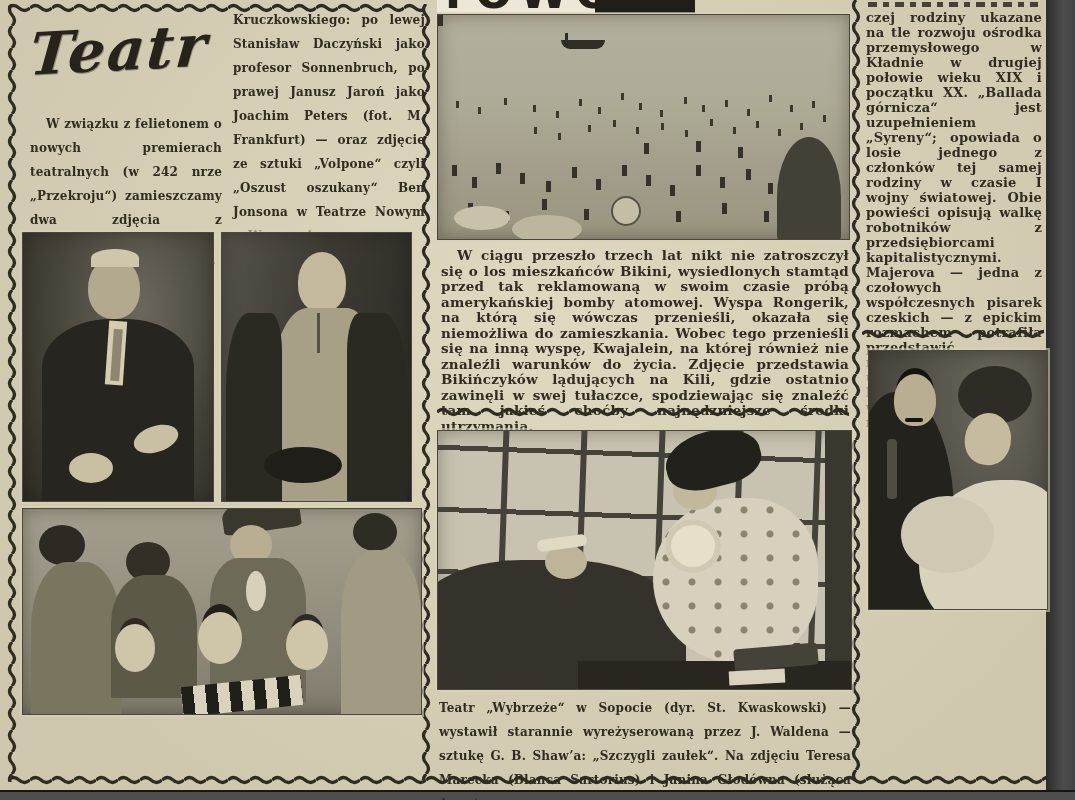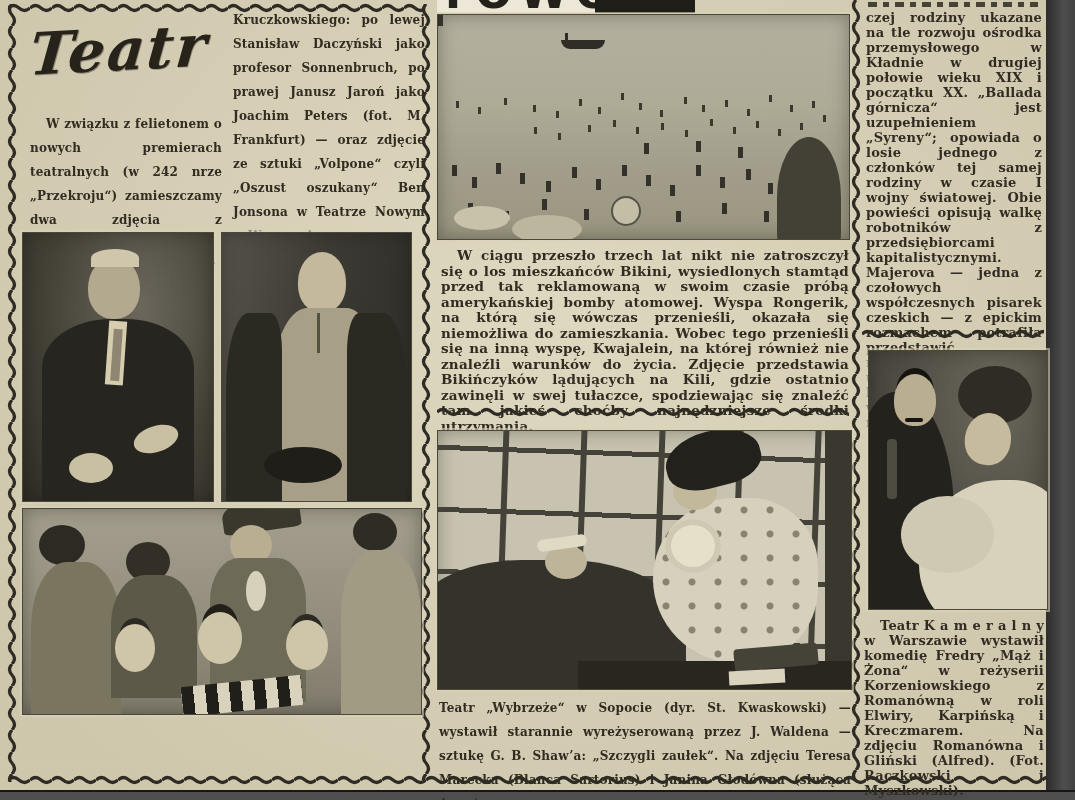--- a/index.html
+++ b/index.html
@@ -192,15 +192,14 @@
     <div class="ph" style="left:-8%;top:16%;width:56%;height:86%;background:#23221c;border-radius:40% 55% 0 0"></div>
     <div class="ph" style="left:14%;top:9%;width:42px;height:52px;background:#b9ae92;border-radius:50% 50% 44% 44%;box-shadow:0 -8px 0 -2px #15140f"></div>
     <div class="ph" style="left:20%;top:26%;width:18px;height:4px;background:#15140f;border-radius:2px"></div>
     <div class="ph" style="left:10%;top:34%;width:10px;height:60px;background:#4e4b41;border-radius:4px"></div>
     <div class="ph" style="left:50%;top:6%;width:74px;height:58px;background:#2e2c24;border-radius:50%;background-image:radial-gradient(circle at 30% 40%,#8a young 0,transparent 0),radial-gradient(circle,#9a9278 3px,transparent 4px);background-size:20px 18px"></div>
     <div class="ph" style="left:54%;top:24%;width:46px;height:52px;background:#c6bb9e;border-radius:50% 50% 46% 46%;transform:rotate(8deg)"></div>
     <div class="ph" style="right:-12%;bottom:-10%;width:84%;height:60%;background:#d8d2bd;border-radius:60% 40% 30% 50%"></div>
     <div class="ph" style="left:18%;bottom:14%;width:52%;height:30%;background:#cfc8b2;border-radius:50%"></div>
   </div>
 
-  <div class="abs body-text t13 indent" style="left:864px;top:618px;width:180px">Teatr K a m e r a l n y w Warszawie wystawił komedię Fredry „Mąż i Żona“ w reżyserii Korzeniowskiego z Romanówną w roli Elwiry, Karpińską i Kreczmarem. Na zdjęciu Romanówna i Gliński (Alfred). (Fot. Raczkowski i Myszkowski).</div>
 
 </div>
 
 </body></html>

